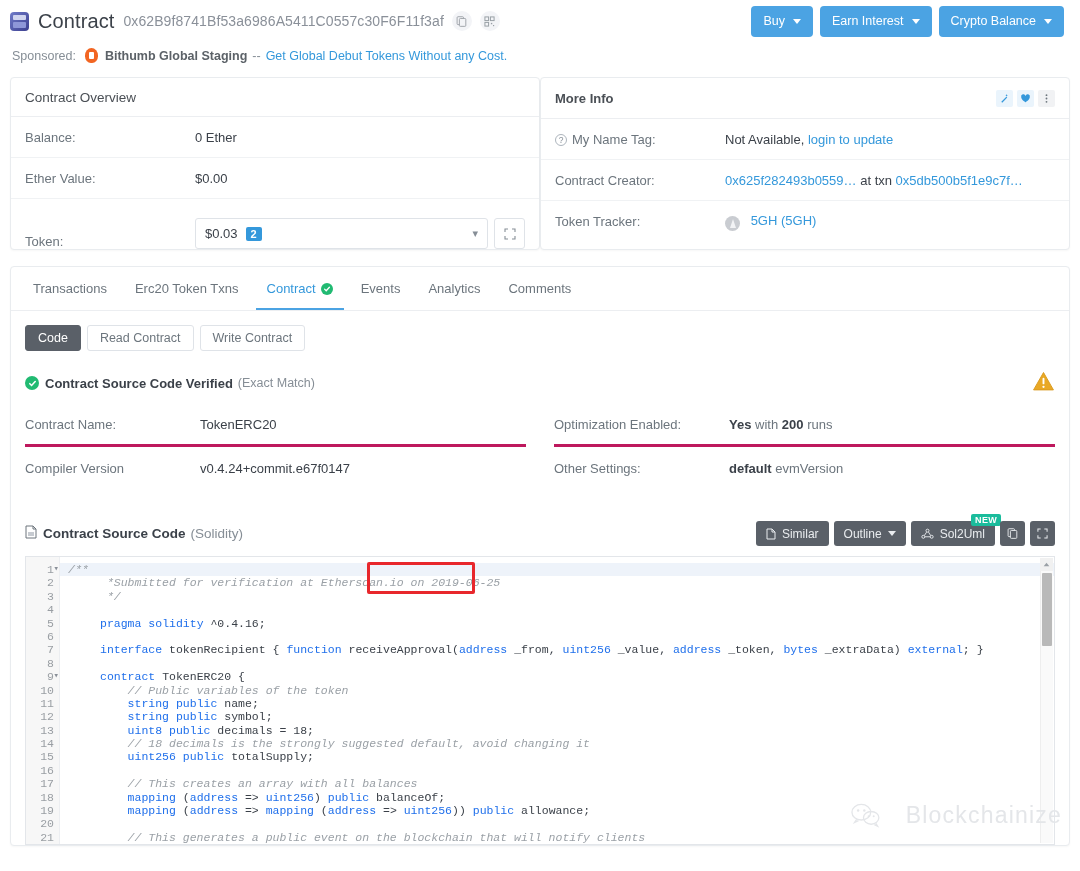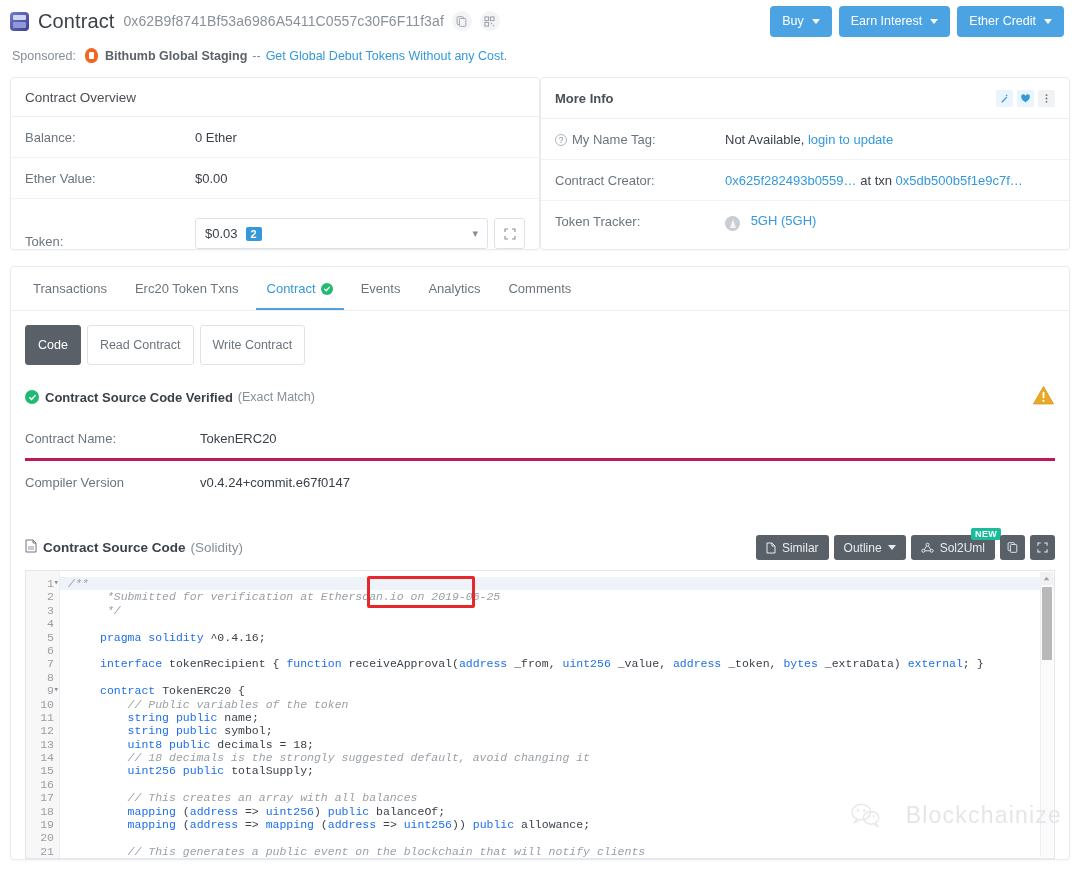--- a/index.html
+++ b/index.html
@@ -147,21 +147,21 @@
     display:flex; align-items:center; gap:5px;
   }
   .tab.active { color:#3498db; border-bottom-color:#4ba3e3; }
   .check-dot {
     width:12px;height:12px;border-radius:50%;background:#21ba72;
     display:inline-flex;align-items:center;justify-content:center; vertical-align:-4px;
   }
   .check-dot svg{display:block;}
   .subtabs { display:flex; gap:6px; padding: 14px 14px 6px 14px; }
   .stab {
-    height: 40px; padding: 0 12px; display:flex;align-items:center;
+    height: 26px; padding: 0 12px; display:flex;align-items:center;
     font-size:12.5px; border-radius:3px; cursor:pointer;
     border:1px solid #dfe3e8; color:#6c757d; background:#fff;
   }
   .stab.on { background:#5a6068; border-color:#5a6068; color:#fff; }
 
   .verified-line {
     display:flex; align-items:center; padding: 14px 14px 0 14px;
   }
   .v-check { width:14px;height:14px;border-radius:50%;background:#21ba72;
     display:inline-flex;align-items:center;justify-content:center;margin-right:6px;}
@@ -272,21 +272,21 @@
     <div class="top-actions">
       <button class="btn-blue">
         <span>Buy</span>
         <i class="caret-d"></i>
       </button>
       <button class="btn-blue">
         <span>Earn Interest</span>
         <i class="caret-d"></i>
       </button>
       <button class="btn-blue">
-        <span>Ether Credit</span>
+        <span>Crypto Balance</span>
         <i class="caret-d"></i>
       </button>
     </div>
   </div>
 
   <div class="sponsored">
     <span class="lbl">Sponsored:</span>
     <span class="bithumb-ico"></span>
     <span class="name">Bithumb Global Staging</span>
     <span class="dash">--</span>
@@ -424,20 +424,38 @@
 
     <div class="meta-grid">
       <div class="meta-col">
         <div class="meta-row">
           <div class="mk">Contract Name:</div>
           <div class="mv">TokenERC20</div>
         </div>
         <div class="meta-row">
           <div class="mk">Compiler Version</div>
           <div class="mv">v0.4.24+commit.e67f0147</div>
+        </div>
+      </div>
+      <div class="meta-col">
+        <div class="meta-row">
+          <div class="mk">Optimization Enabled:</div>
+          <div class="mv">
+            <b>Yes</b>
+            <span class="muted-i">with</span>
+            <b>200</b>
+            <span class="muted-i">runs</span>
+          </div>
+        </div>
+        <div class="meta-row">
+          <div class="mk">Other Settings:</div>
+          <div class="mv">
+            <b>default</b>
+            <span class="muted-i">evmVersion</span>
+          </div>
         </div>
       </div>
     </div>
 
     <div class="src-head">
       <div class="src-title">
         <span class="file-ico">
           <svg width="12" height="14" viewBox="0 0 12 14">
               <path d="M1 1h7l3 3v9H1z" fill="none" stroke="#6c757d" stroke-width="1"></path>
               <path d="M8 1v3h3" fill="none" stroke="#6c757d" stroke-width="1"></path>

